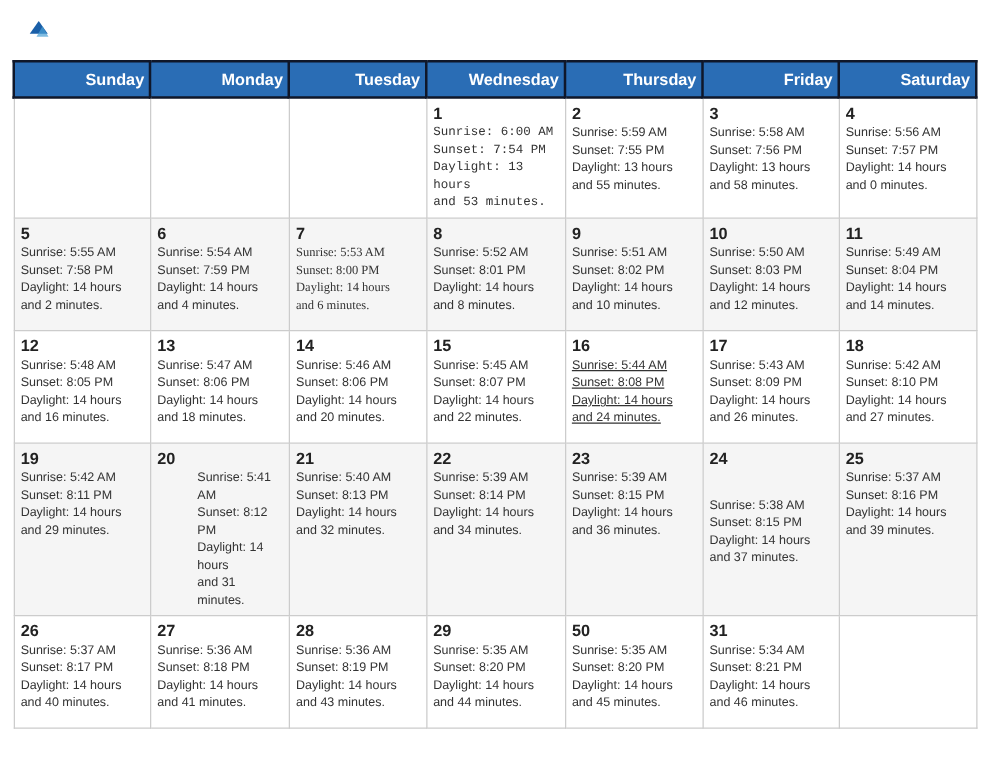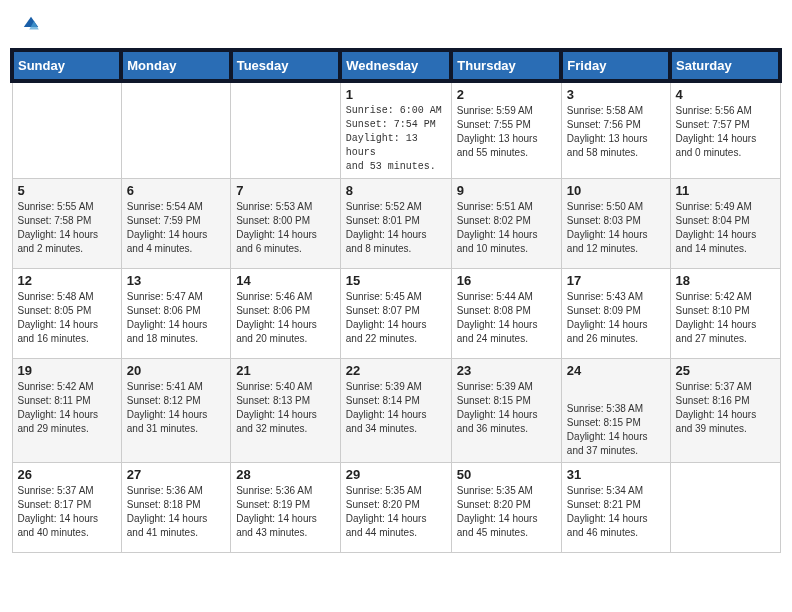--- a/index.html
+++ b/index.html
@@ -55,24 +55,24 @@
     }
     .calendar {
       width: 100%;
       border-collapse: collapse;
       font-size: 11px;
     }
     .calendar th {
       background-color: #2a6db5;
       color: white;
       padding: 6px 4px;
-      text-align: left;
+      text-align: right;
       font-size: 13px;
       font-weight: bold;
-      border: 4px solid #0f172a;
+      border: 2px solid #0f172a;
     }
     .calendar td {
       border: 1px solid #ccc;
       vertical-align: top;
       padding: 4px 5px;
       width: 113px;
       height: 90px;
       background: #fff;
     }
     .calendar tr:nth-child(even) td {
@@ -171,21 +171,21 @@
         </td>
         <td>
           <div class="day-number">6</div>
           <div class="day-info" style="white-space: pre-line;">Sunrise: 5:54 AM
 Sunset: 7:59 PM
 Daylight: 14 hours
 and 4 minutes.</div>
         </td>
         <td>
           <div class="day-number">7</div>
-          <div class="day-info" style="white-space: pre-line;">Sunrise: 5:53 AM
+          <div class="day-info" style="white-space: pre-line; font-family: Liberation Serif, serif;">Sunrise: 5:53 AM
 Sunset: 8:00 PM
 Daylight: 14 hours
 and 6 minutes.</div>
         </td>
         <td>
           <div class="day-number">8</div>
           <div class="day-info" style="white-space: pre-line;">Sunrise: 5:52 AM
 Sunset: 8:01 PM
 Daylight: 14 hours
 and 8 minutes.</div>
@@ -236,21 +236,21 @@
         </td>
         <td>
           <div class="day-number">15</div>
           <div class="day-info" style="white-space: pre-line;">Sunrise: 5:45 AM
 Sunset: 8:07 PM
 Daylight: 14 hours
 and 22 minutes.</div>
         </td>
         <td>
           <div class="day-number">16</div>
-          <div class="day-info" style="white-space: pre-line;">Sunrise: 5:44 AM
+          <div class="day-info" style="white-space: pre-line; text-decoration: underline;">Sunrise: 5:44 AM
 Sunset: 8:08 PM
 Daylight: 14 hours
 and 24 minutes.</div>
         </td>
         <td>
           <div class="day-number">17</div>
           <div class="day-info" style="white-space: pre-line;">Sunrise: 5:43 AM
 Sunset: 8:09 PM
 Daylight: 14 hours
 and 26 minutes.</div>
@@ -266,21 +266,21 @@
       <tr>
         <td>
           <div class="day-number">19</div>
           <div class="day-info" style="white-space: pre-line;">Sunrise: 5:42 AM
 Sunset: 8:11 PM
 Daylight: 14 hours
 and 29 minutes.</div>
         </td>
         <td>
           <div class="day-number">20</div>
-          <div class="day-info" style="white-space: pre-line;">Sunrise: 5:41 AM
+          <div class="day-info" style="white-space: pre-line; margin-left: 32px;">Sunrise: 5:41 AM
 Sunset: 8:12 PM
 Daylight: 14 hours
 and 31 minutes.</div>
         </td>
         <td>
           <div class="day-number">21</div>
           <div class="day-info" style="white-space: pre-line;">Sunrise: 5:40 AM
 Sunset: 8:13 PM
 Daylight: 14 hours
 and 32 minutes.</div>

